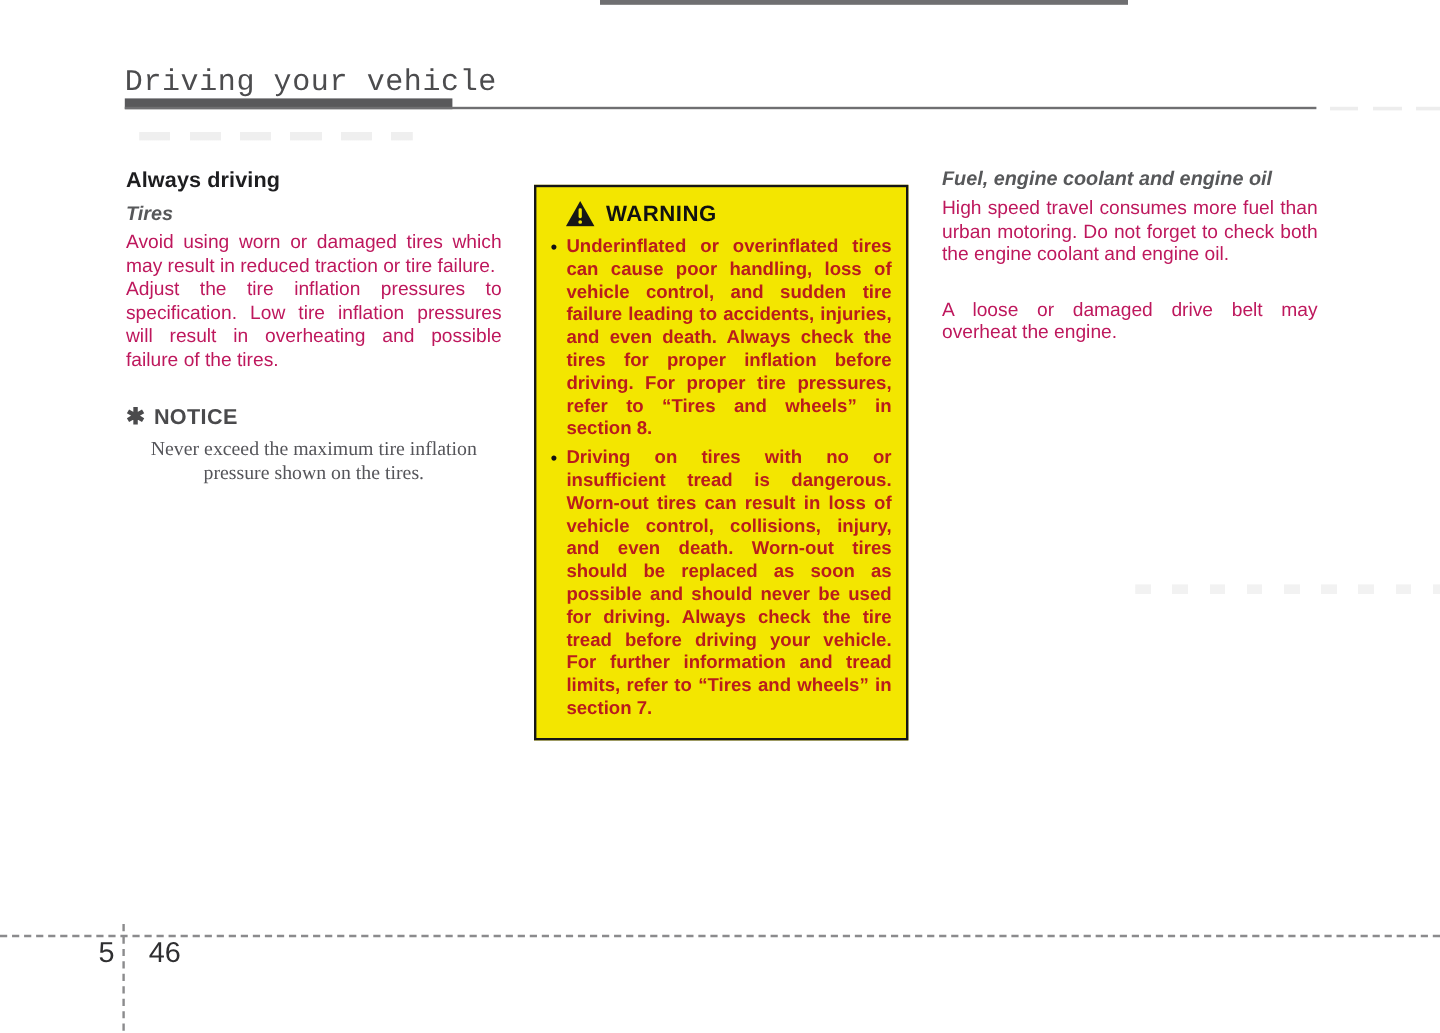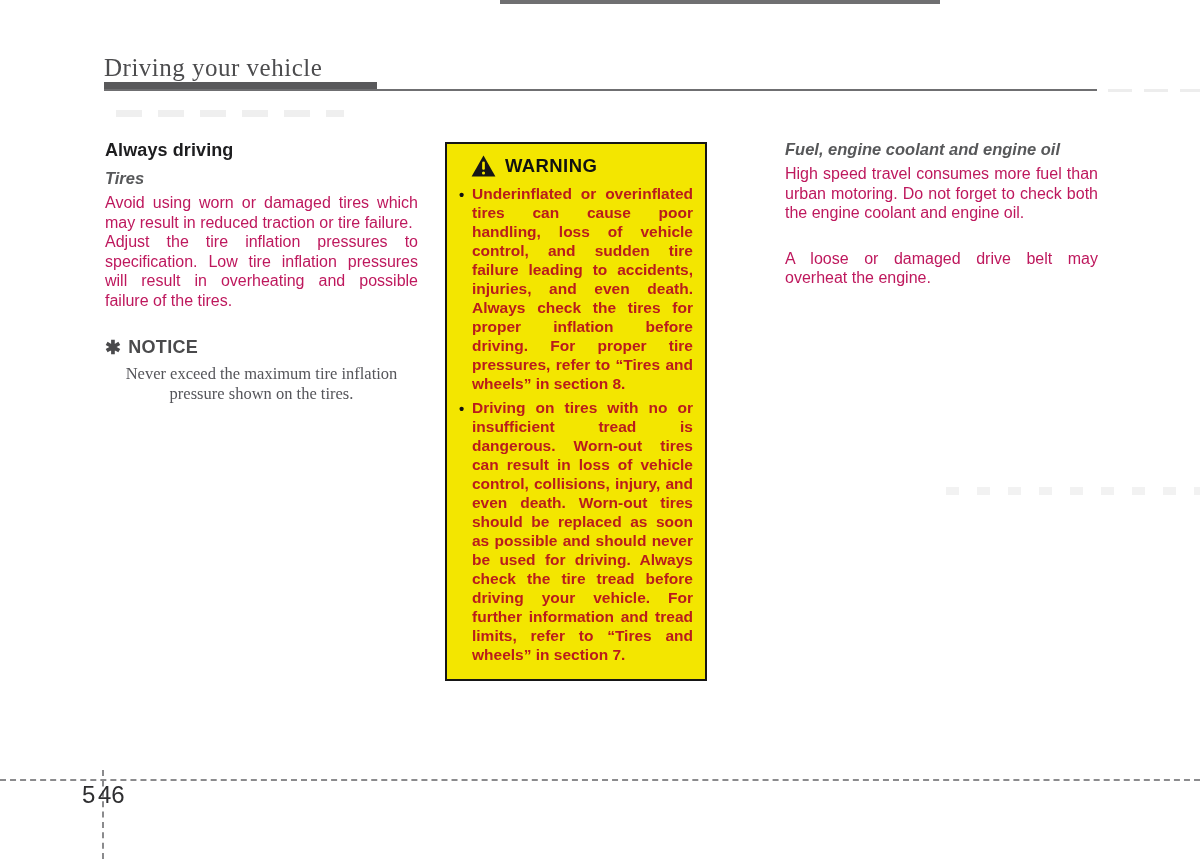--- a/index.html
+++ b/index.html
@@ -12,21 +12,21 @@
     color:#39393b;
     overflow:hidden;
   }
 
   
   .top-mark { position:absolute; left:500px; top:0; width:440px; height:4px; background:#6f6f71; }
 
   
   .doc-title {
     position:absolute; left:104px; top:54px;
-    font-family:Liberation Serif, serif;
+    font-family:Liberation Mono, monospace;
     font-size:25px; font-weight:400; color:#4c4c4e;
     letter-spacing:0.5px; white-space:nowrap;
   }
   .title-bar-thick { position:absolute; left:104px; top:82px; width:273px; height:9px; background:#59595b; }
   .title-rule { position:absolute; left:104px; top:89px; width:993px; height:2px; background:#6f6f71; }
   .title-rule-ghost {
     position:absolute; left:1108px; top:89px; width:92px; height:3px;
     background:repeating-linear-gradient(90deg,#ededed 0 24px,transparent 24px 36px);
   }
 
@@ -65,21 +65,21 @@
   }
   .notice-asterisk { font-size:19px; color:#4a4a4c; line-height:1; }
   .notice-text {
     font-family:"Liberation Serif", serif;
     font-weight:normal; font-size:16.5px; line-height:20px;
     color:#55555a; text-align:center;
   }
 
   
   .warning-box {
-    position:absolute; left:445px; top:142px; width:262px; min-height:451px;
+    position:absolute; left:445px; top:154px; width:312px; min-height:451px;
     background:#f3e600; border:2px solid #161616;
     padding:11px 12px 10px 12px;
   }
   .warning-head {
     display:flex; align-items:center; gap:9px;
     margin-left:12px; margin-bottom:7px;
   }
   .warning-head .wlabel {
     font-size:18.5px; font-weight:bold; color:#111; letter-spacing:0.4px;
   }
@@ -103,21 +103,21 @@
   }
   .footer-vline {
     position:absolute; left:102px; top:770px; height:89px; width:0;
     border-left:2px dashed #8b8b8d;
   }
   .chapter-num, .page-num {
     position:absolute; top:781px;
     font-size:24px; color:#2f2f31; font-family:"Liberation Sans", sans-serif;
   }
   .chapter-num { left:82px; }
-  .page-num { left:98px; }
+  .page-num { left:124px; }
 </style>
 </head>
 <body>
 
 <div class="page">
 
   <div class="top-mark"></div>
 
   <div class="doc-title">Driving your vehicle</div>
   <div class="title-bar-thick"></div>

